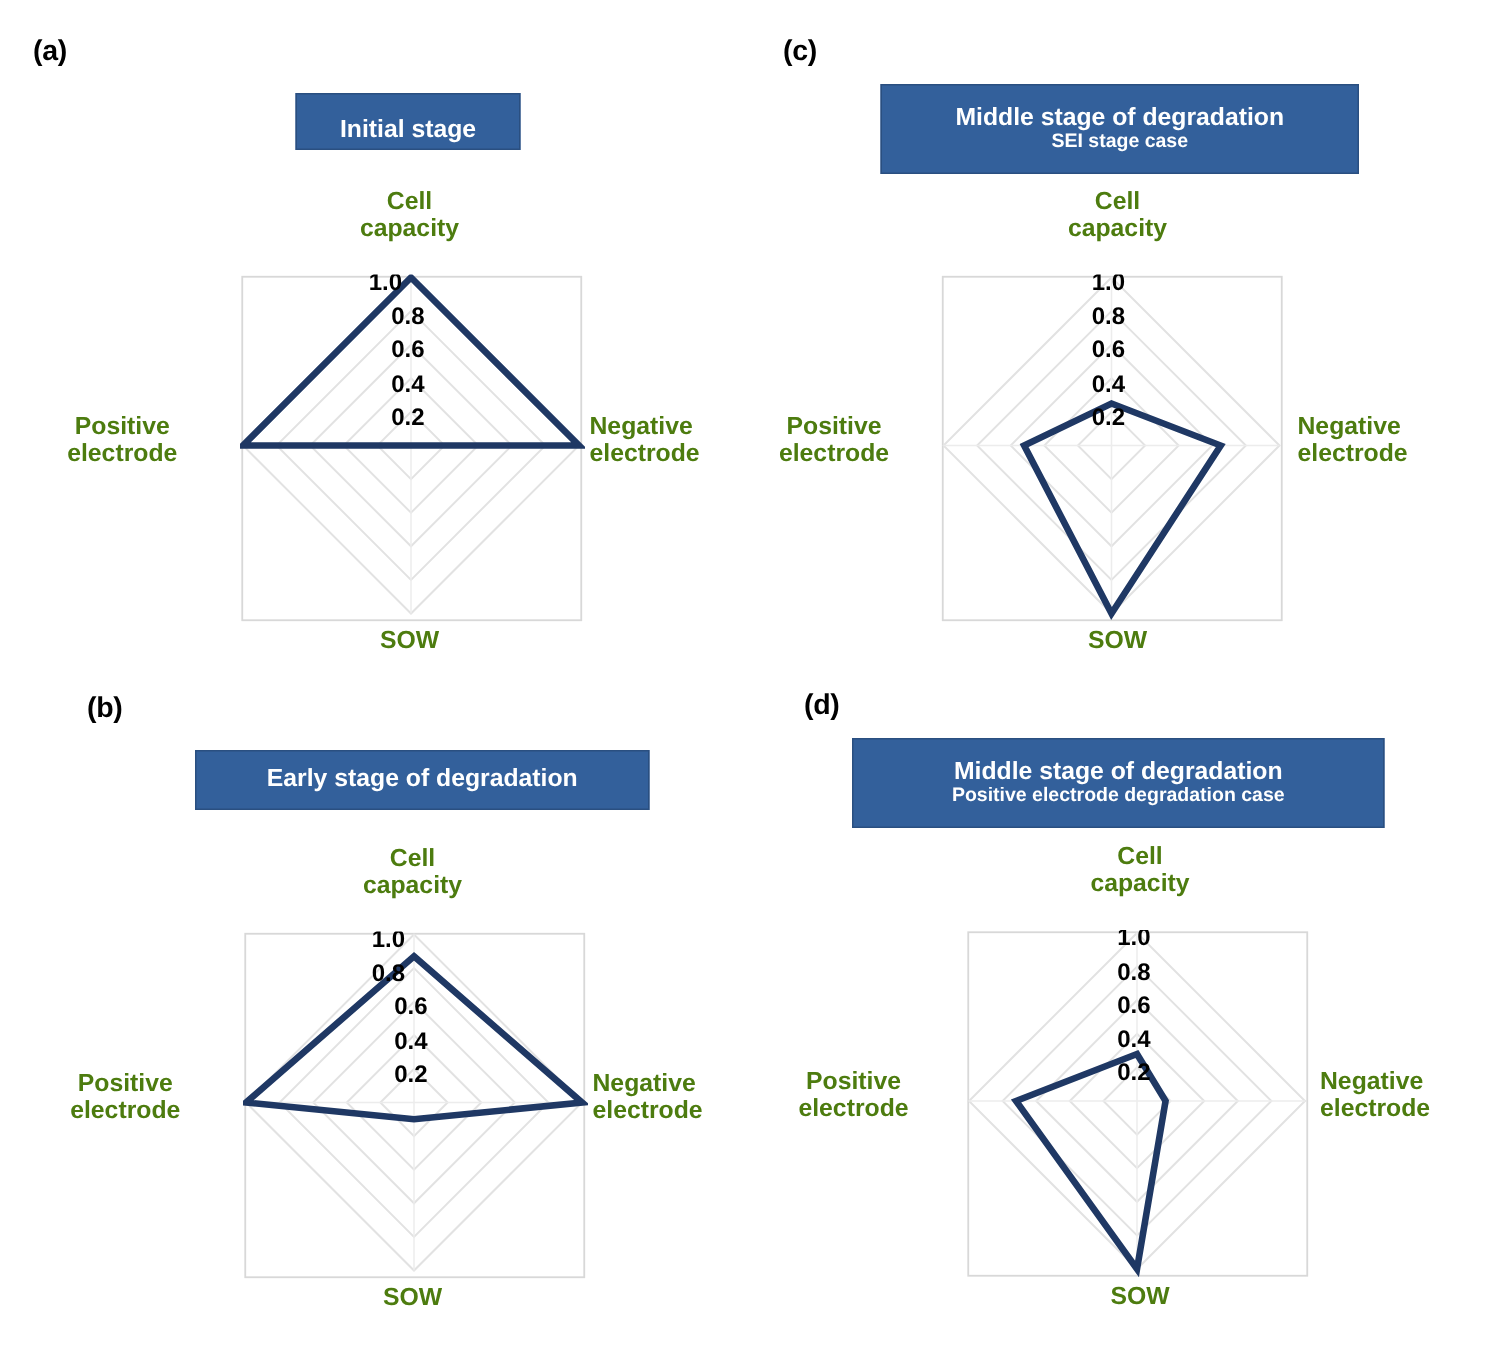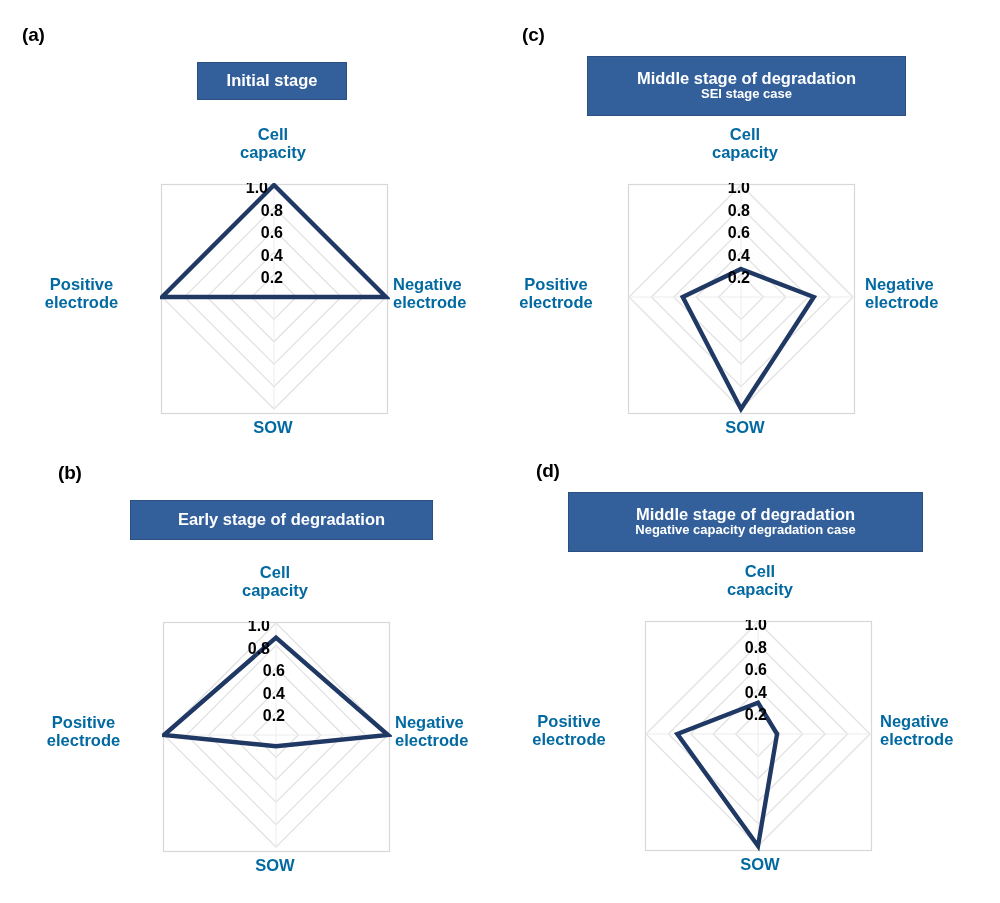--- a/index.html
+++ b/index.html
@@ -45,21 +45,21 @@
     font-size: 13px;
     font-weight: bold;
     white-space: nowrap;
     margin-top: 0px;
   }
   .chart-wrap { position: absolute; }
   .axis-label {
     position: absolute;
     font-size: 16.5px;
     font-weight: bold;
-    color: #0369a1;
+    color: #4d7c0f;
     text-align: center;
     line-height: 1.12;
     white-space: pre-line;
   }
   .axis-label.left  { text-align: center; }
   .axis-label.right { text-align: left; }
   svg { display: block; }
   .tick-text {
     font-family: "Liberation Sans", sans-serif;
     font-size: 16px;
@@ -69,21 +69,21 @@
 </style>
 </head>
 <body>
 
 <div id="page">
 
   <div class="panel" style="left:0; top:0; width:500px; height:452px;">
 
     <div class="panel-letter" style="left:22px; top:24px;">(a)</div>
 
-    <div class="title-banner" style="left:197px; top:62px; width:150px; height:38px;">
+    <div class="title-banner" style="left:197px; top:62px; width:150px; height:38px;justify-content:flex-end;">
       <span class="title-main">Initial stage</span>
     </div>
 
     <div class="axis-label" style="left:213px; top:125px; width:120px;">Cell
 capacity</div>
     <div class="axis-label left" style="left:10px; top:275px; width:143px;">Positive
 electrode</div>
     <div class="axis-label right" style="left:393px; top:275px; width:143px;">Negative
 electrode</div>
     <div class="axis-label" style="left:233px; top:418px; width:80px;">SOW</div>
@@ -205,21 +205,21 @@
       </svg>
     </div>
   </div>
 
   <div class="panel" style="left:500px; top:452px; width:500px; height:451px;">
 
     <div class="panel-letter" style="left:36px; top:8px;">(d)</div>
 
     <div class="title-banner" style="left:68px; top:40px; width:355px; height:60px;">
       <span class="title-main">Middle stage of degradation</span>
-      <span class="title-sub">Negative capacity degradation case</span>
+      <span class="title-sub">Positive electrode degradation case</span>
     </div>
 
     <div class="axis-label" style="left:200px; top:110px; width:120px;">Cell
 capacity</div>
     <div class="axis-label left" style="left:0px; top:260px; width:138px;">Positive
 electrode</div>
     <div class="axis-label right" style="left:380px; top:260px; width:143px;">Negative
 electrode</div>
     <div class="axis-label" style="left:220px; top:403px; width:80px;">SOW</div>
 

